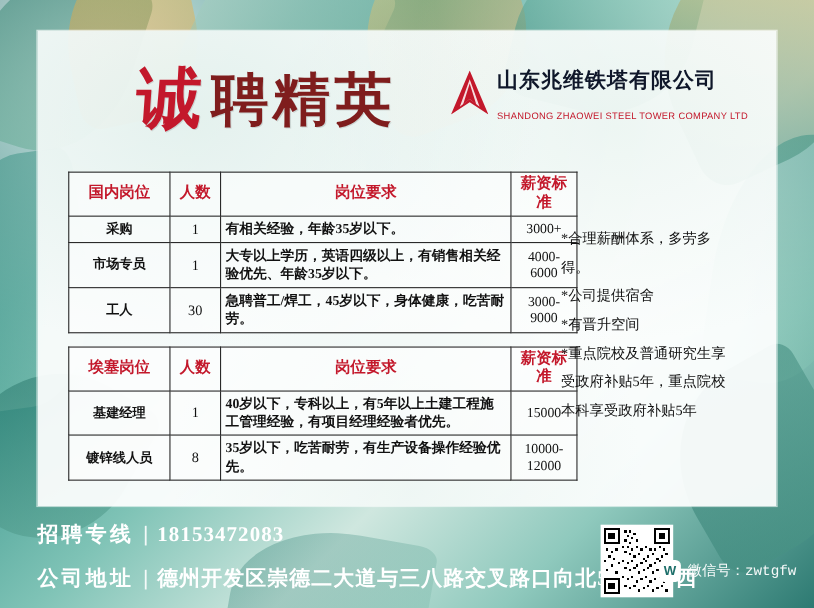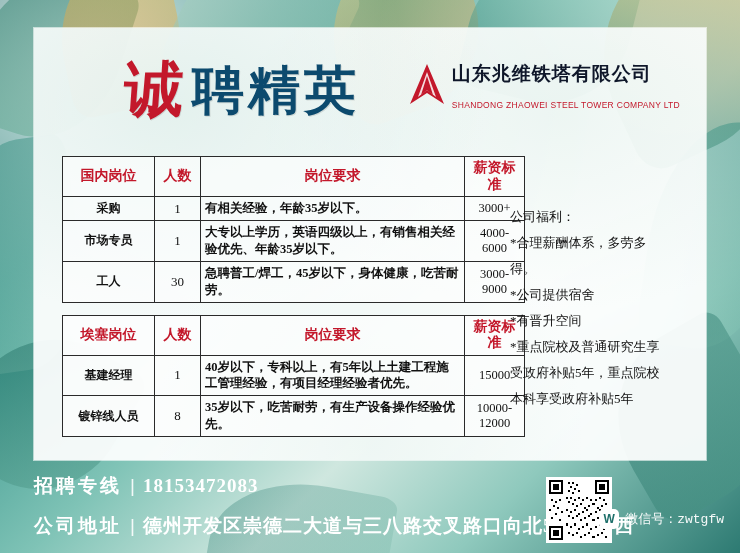--- a/index.html
+++ b/index.html
@@ -65,21 +65,21 @@
   }
   .title-red {
     font-family: "Liberation Serif", serif;
     font-size: 60px; font-weight: bold; color: #c3182b;
     letter-spacing: 2px;
     text-shadow: 1px 1px 0 rgba(0,0,0,0.12);
     transform: skewX(-4deg);
   }
   .title-dark {
     font-family: "Liberation Serif", serif;
-    font-size: 52px; font-weight: bold; color: #0c4a6e;
+    font-size: 52px; font-weight: bold; color: #7f1d1d;
     letter-spacing: 4px; margin-left: 6px;
     text-shadow: 1px 1px 0 rgba(0,0,0,0.12);
   }
   .logo-wrap {
     position: absolute; right: 26px; top: 36px;
     display: flex; align-items: flex-start;
   }
   .logo-mark { width: 34px; height: 40px; margin-right: 8px; }
   .logo-text-cn {
     font-family: "Liberation Serif", serif;
@@ -255,21 +255,20 @@
             <td class="c">镀锌线人员</td>
             <td class="num">8</td>
             <td class="req">35岁以下，吃苦耐劳，有生产设备操作经验优先。</td>
             <td class="sal">10000-12000</td>
           </tr>
         </tbody>
       </table>
     </div>
 
     <div class="benefits">
-      <div>公司福利：</div>
       <div>*合理薪酬体系，多劳多得。</div>
       <div>*公司提供宿舍</div>
       <div>*有晋升空间</div>
       <div>*重点院校及普通研究生享受政府补贴5年，重点院校本科享受政府补贴5年</div>
     </div>
   </div>
 
   <div class="footer">
     <div class="f-row r1">
       <span class="f-label">招聘专线</span>

